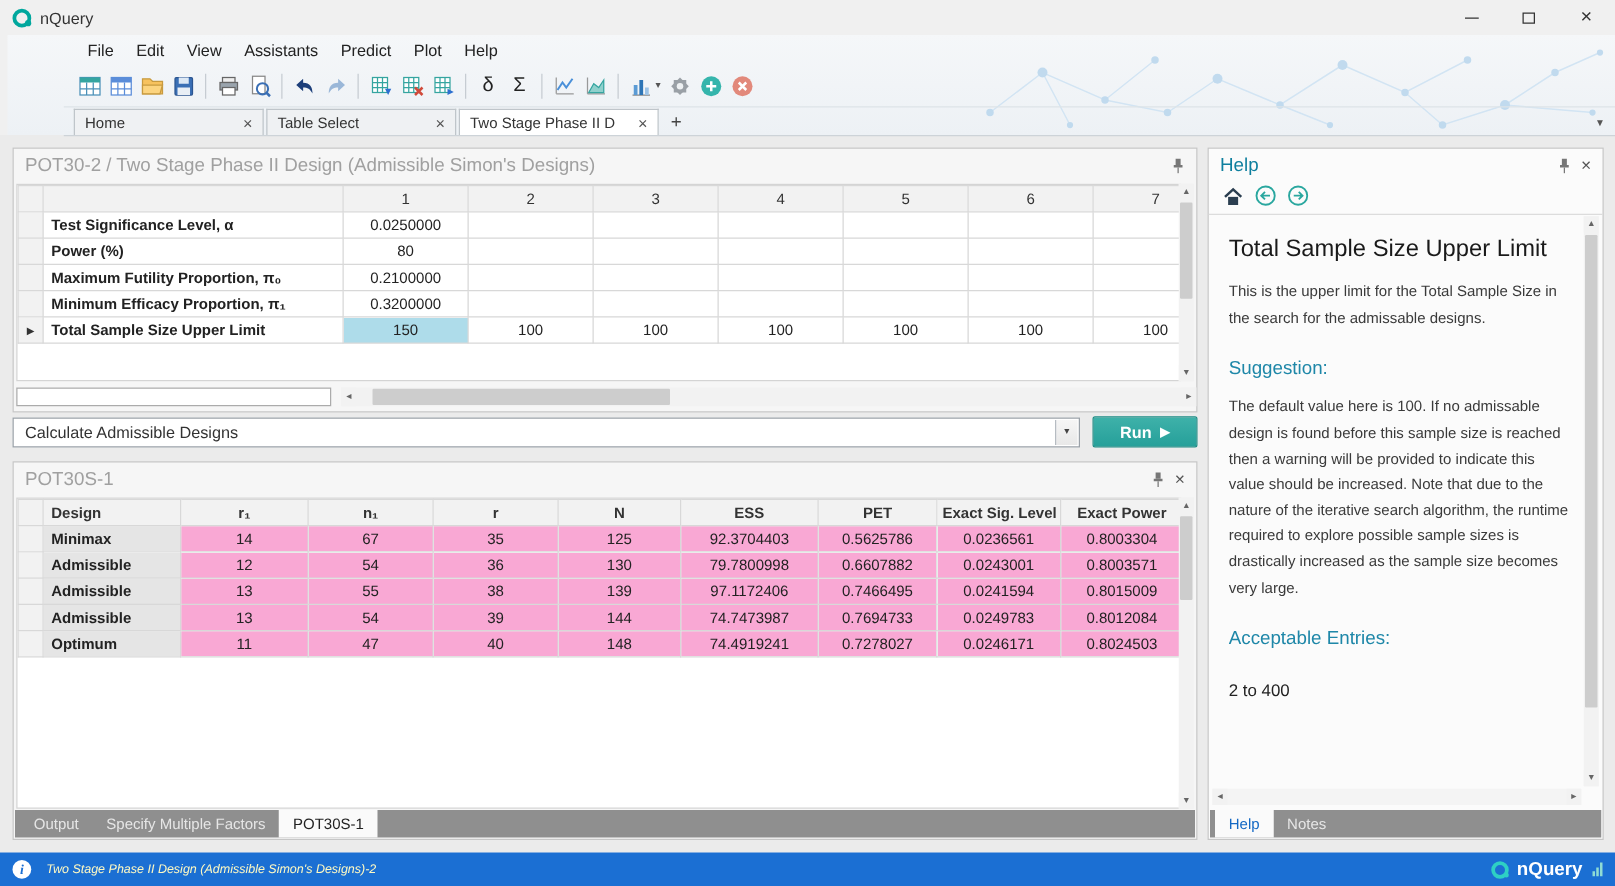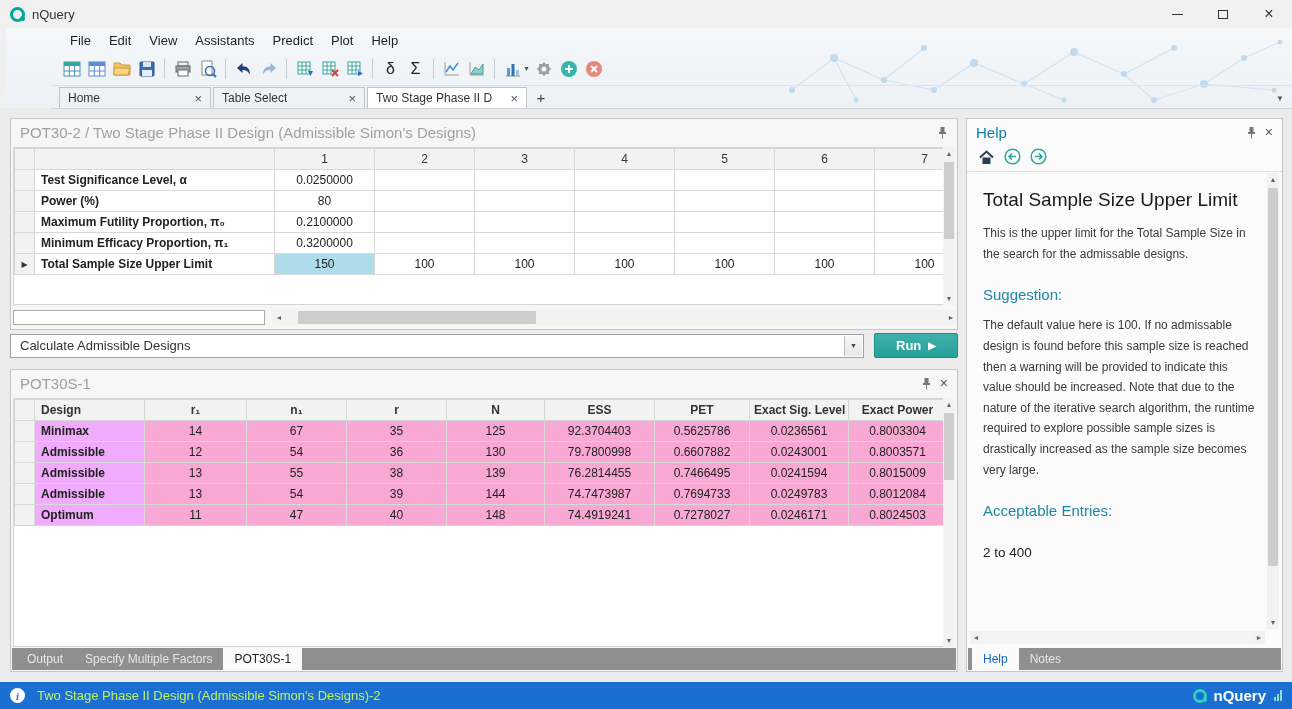--- a/index.html
+++ b/index.html
@@ -54,21 +54,21 @@
   .design-wrap{width:932px;height:158px;}
   .grid{border-collapse:collapse;table-layout:fixed;}
   .grid th,.grid td{border:1px solid #d8d8d8;height:21px;font-size:12px;font-weight:normal;padding:0 4px;box-sizing:border-box;white-space:nowrap;overflow:hidden;}
   .grid th{background:#f2f2f2;color:#333;text-align:center;}
   .grid td{background:#fff;text-align:center;color:#222;}
   .grid td.rowsel,.grid th.rowsel{background:#f2f2f2;width:20px;padding:0;}
   .grid td.rowlabel{text-align:left;font-weight:bold;padding-left:6px;}
   .grid td.selected{background:#aedcea;}
   .grid td.row-active{font-size:8px;color:#333;}
   .grid td.row-active::before{content:"▶";}
-  .grid td.design-name{text-align:left;font-weight:bold;padding-left:6px;background:#f0abfc;}
+  .grid td.design-name{text-align:left;font-weight:bold;padding-left:6px;background:#e5e5e5;}
   .grid td.num{background:#f9a8d4;}
   .grid th.design-col{text-align:left;padding-left:6px;}
   .results-head th{font-weight:bold;}
 
   
   .vscroll{position:absolute;right:2px;width:12px;background:#f2f2f2;display:flex;flex-direction:column;align-items:center;}
   .sb-btn{width:12px;height:13px;display:flex;align-items:center;justify-content:center;font-size:7px;color:#666;background:#f2f2f2;}
   .sb-up::before{content:"▲";}
   .sb-down::before{content:"▼";}
   .sb-left::before{content:"◄";}
@@ -110,21 +110,21 @@
   .help-sub{font-size:15px;color:#1e87a8;margin-top:22px;}
   .help-value{font-size:13.5px;color:#222;margin-top:26px;}
   .help-vscroll{top:54px;bottom:42px;right:3px;}
   .help-hscroll-row{position:absolute;left:3px;right:17px;bottom:27px;height:13px;display:flex;background:#f4f4f4;align-items:center;}
   .help-hscroll-row .sb-btn{height:13px;}
 
   
   .statusbar{position:absolute;left:0;right:0;bottom:0;height:27px;background:#1b6fd3;display:flex;align-items:center;padding:0 10px;box-sizing:border-box;}
   .info-ico{width:15px;height:15px;border-radius:50%;background:#fff;color:#1b6fd3;display:flex;align-items:center;justify-content:center;font-size:11px;font-family:"Liberation Serif",serif;font-style:italic;font-weight:bold;margin-right:12px;flex:none;}
   .info-ico::before{content:"i";}
-  .status-text{color:#bef264;font-size:13px;flex:1;white-space:nowrap;overflow:hidden;}
+  .status-text{color:#fef9c3;font-size:10px;flex:1;white-space:nowrap;overflow:hidden;font-style:italic;}
   .brand{display:flex;align-items:center;gap:6px;margin-right:8px;}
   .brand-ring{width:14px;height:14px;border:3px solid #2ed0c4;border-radius:50%;box-sizing:border-box;position:relative;}
   .brand-ring::after{content:"";position:absolute;right:-3px;bottom:-2px;width:4px;height:4px;border-radius:50%;background:#2ed0c4;}
   .brand-name{color:#fff;font-size:15px;font-weight:bold;}
   .sig-bars{display:flex;align-items:flex-end;gap:1px;height:11px;}
   .sig-bars span{width:2px;background:#8fdcd4;}
 </style>
 </head>
 <body>
 
@@ -538,21 +538,21 @@
                 <td class="num">0.0243001</td>
                 <td class="num">0.8003571</td>
               </tr>
               <tr>
                 <td class="rowsel"></td>
                 <td class="design-name">Admissible</td>
                 <td class="num">13</td>
                 <td class="num">55</td>
                 <td class="num">38</td>
                 <td class="num">139</td>
-                <td class="num">76.2814455</td>
+                <td class="num">97.1172406</td>
                 <td class="num">0.7466495</td>
                 <td class="num">0.0241594</td>
                 <td class="num">0.8015009</td>
               </tr>
               <tr>
                 <td class="rowsel"></td>
                 <td class="design-name">Admissible</td>
                 <td class="num">13</td>
                 <td class="num">54</td>
                 <td class="num">39</td>

